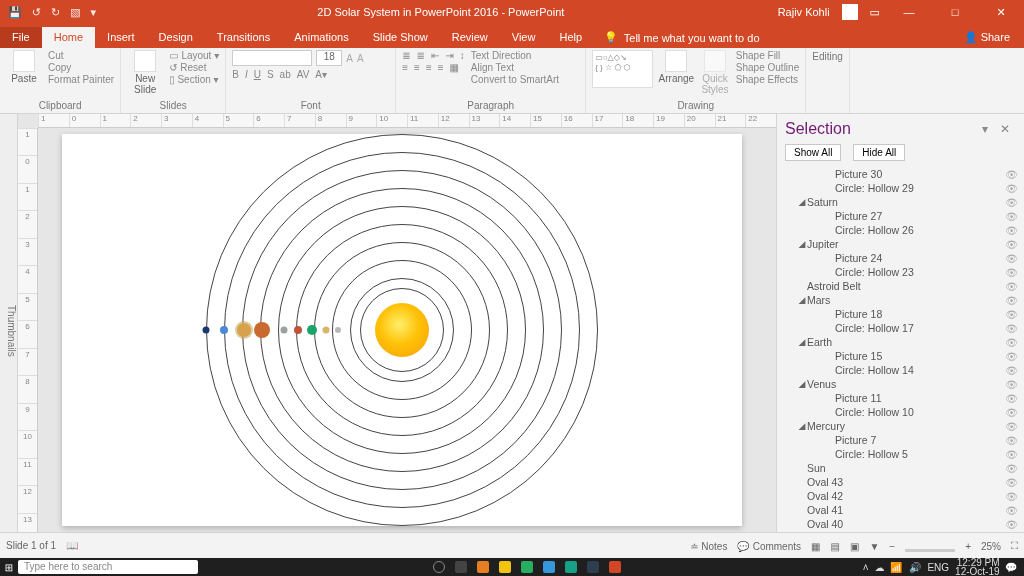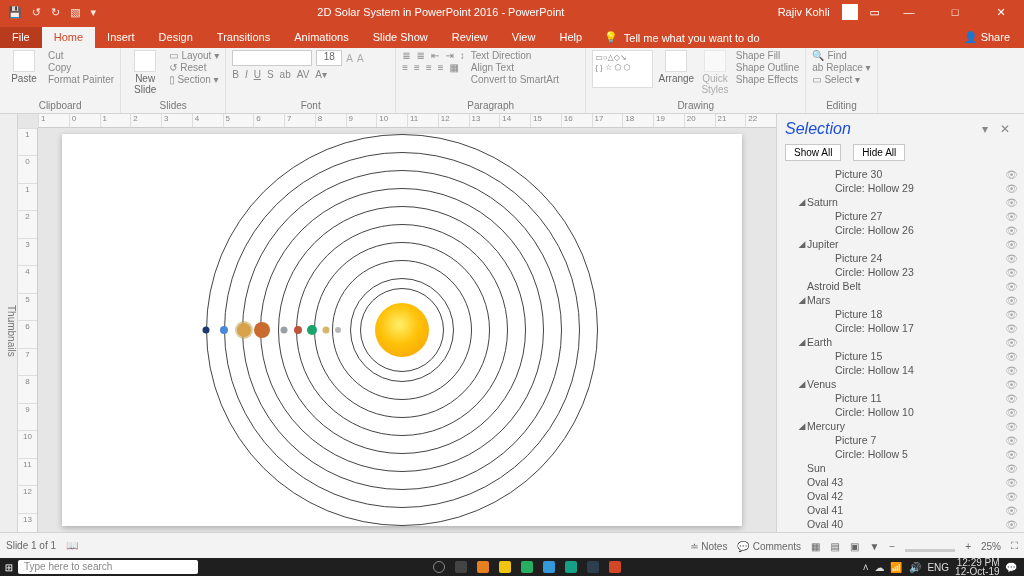--- a/index.html
+++ b/index.html
@@ -31,21 +31,21 @@
   .ruler-h { position:absolute; top:0; left:20px; right:0; height:14px; background:#f7f7f7; border-bottom:1px solid #ccc; font-size:8px; color:#888; display:flex; }
   .ruler-h div { flex:1; border-left:1px solid #ddd; padding-left:2px; }
   .ruler-v { position:absolute; top:14px; left:0; bottom:0; width:20px; background:#f7f7f7; border-right:1px solid #ccc; font-size:8px; color:#888; display:flex; flex-direction:column; }
   .ruler-v div { flex:1; border-top:1px solid #ddd; padding-top:1px; text-align:center; }
   .slide { position:absolute; top:20px; left:44px; width:680px; height:392px; background:#fff; box-shadow:0 2px 6px rgba(0,0,0,.25); }
   .orbit { position:absolute; border:1px solid #444; border-radius:50%; }
   .sun { position:absolute; border-radius:50%; background:radial-gradient(circle at 45% 40%, #ffef6b 0%, #ffc107 45%, #f59e0b 100%); }
   .planet { position:absolute; border-radius:50%; transform:translate(-50%,-50%); }
   .sel-pane { width: 248px; background: #f3f3f3; border-left:1px solid #d4d4d4; display:flex; flex-direction:column; }
   .sel-head { display:flex; align-items:center; padding:6px 8px; color:#555; }
-  .sel-title { font-size:16px; color:#1d4ed8; flex:1;font-style:italic; }
+  .sel-title { font-size:16px; color:#701a75; flex:1; }
   .sel-ctrl { font-size:12px; color:#888; padding:0 6px; cursor:default; }
   .sel-btns { display:flex; gap:12px; padding:0 8px 4px; }
   .sel-btns button { font-size:10px; padding:2px 8px; background:#fff; border:1px solid #c8c8c8; }
   .sel-list { flex:1; overflow:auto; padding:2px 6px; font-size:10.5px; color:#555; }
   .sel-item { display:flex; align-items:center; padding:1px 0; }
   .caret { width:10px; text-align:center; font-size:9px; color:#666; }
   .eye { margin-left:auto; color:#aaa; font-size:10px; }
   .indent1 { padding-left:14px; }
   .indent2 { padding-left:26px;gap:16px; }
   .statusbar { position:absolute; bottom:18px; left:0; right:0; height:26px; background:#f3f3f3; border-top:1px solid #d4d4d4; display:flex; align-items:center; font-size:10px; color:#666; padding:0 6px; gap:10px;margin-top:21px; }
@@ -188,25 +188,20 @@
         </div>
       <div class="stack">
         <span>Shape Fill</span>
         <span>Shape Outline</span>
         <span>Shape Effects</span>
       </div>
     </div>
     <div class="group-label">Drawing</div>
   </div>
   <div class="group">
-    <div class="group-body stack">
-      <span>🔍 <span>Find</span></span>
-      <span>ab <span>Replace</span> ▾</span>
-      <span>▭ <span>Select</span> ▾</span>
-    </div>
     <div class="group-label">Editing</div>
   </div>
 </div>
 
 <div class="workspace">
   <div class="thumbs">Thumbnails</div>
   <div class="canvaswrap">
     <div class="ruler-h" id="rulerH">
         <div>1</div>
         <div>0</div>

